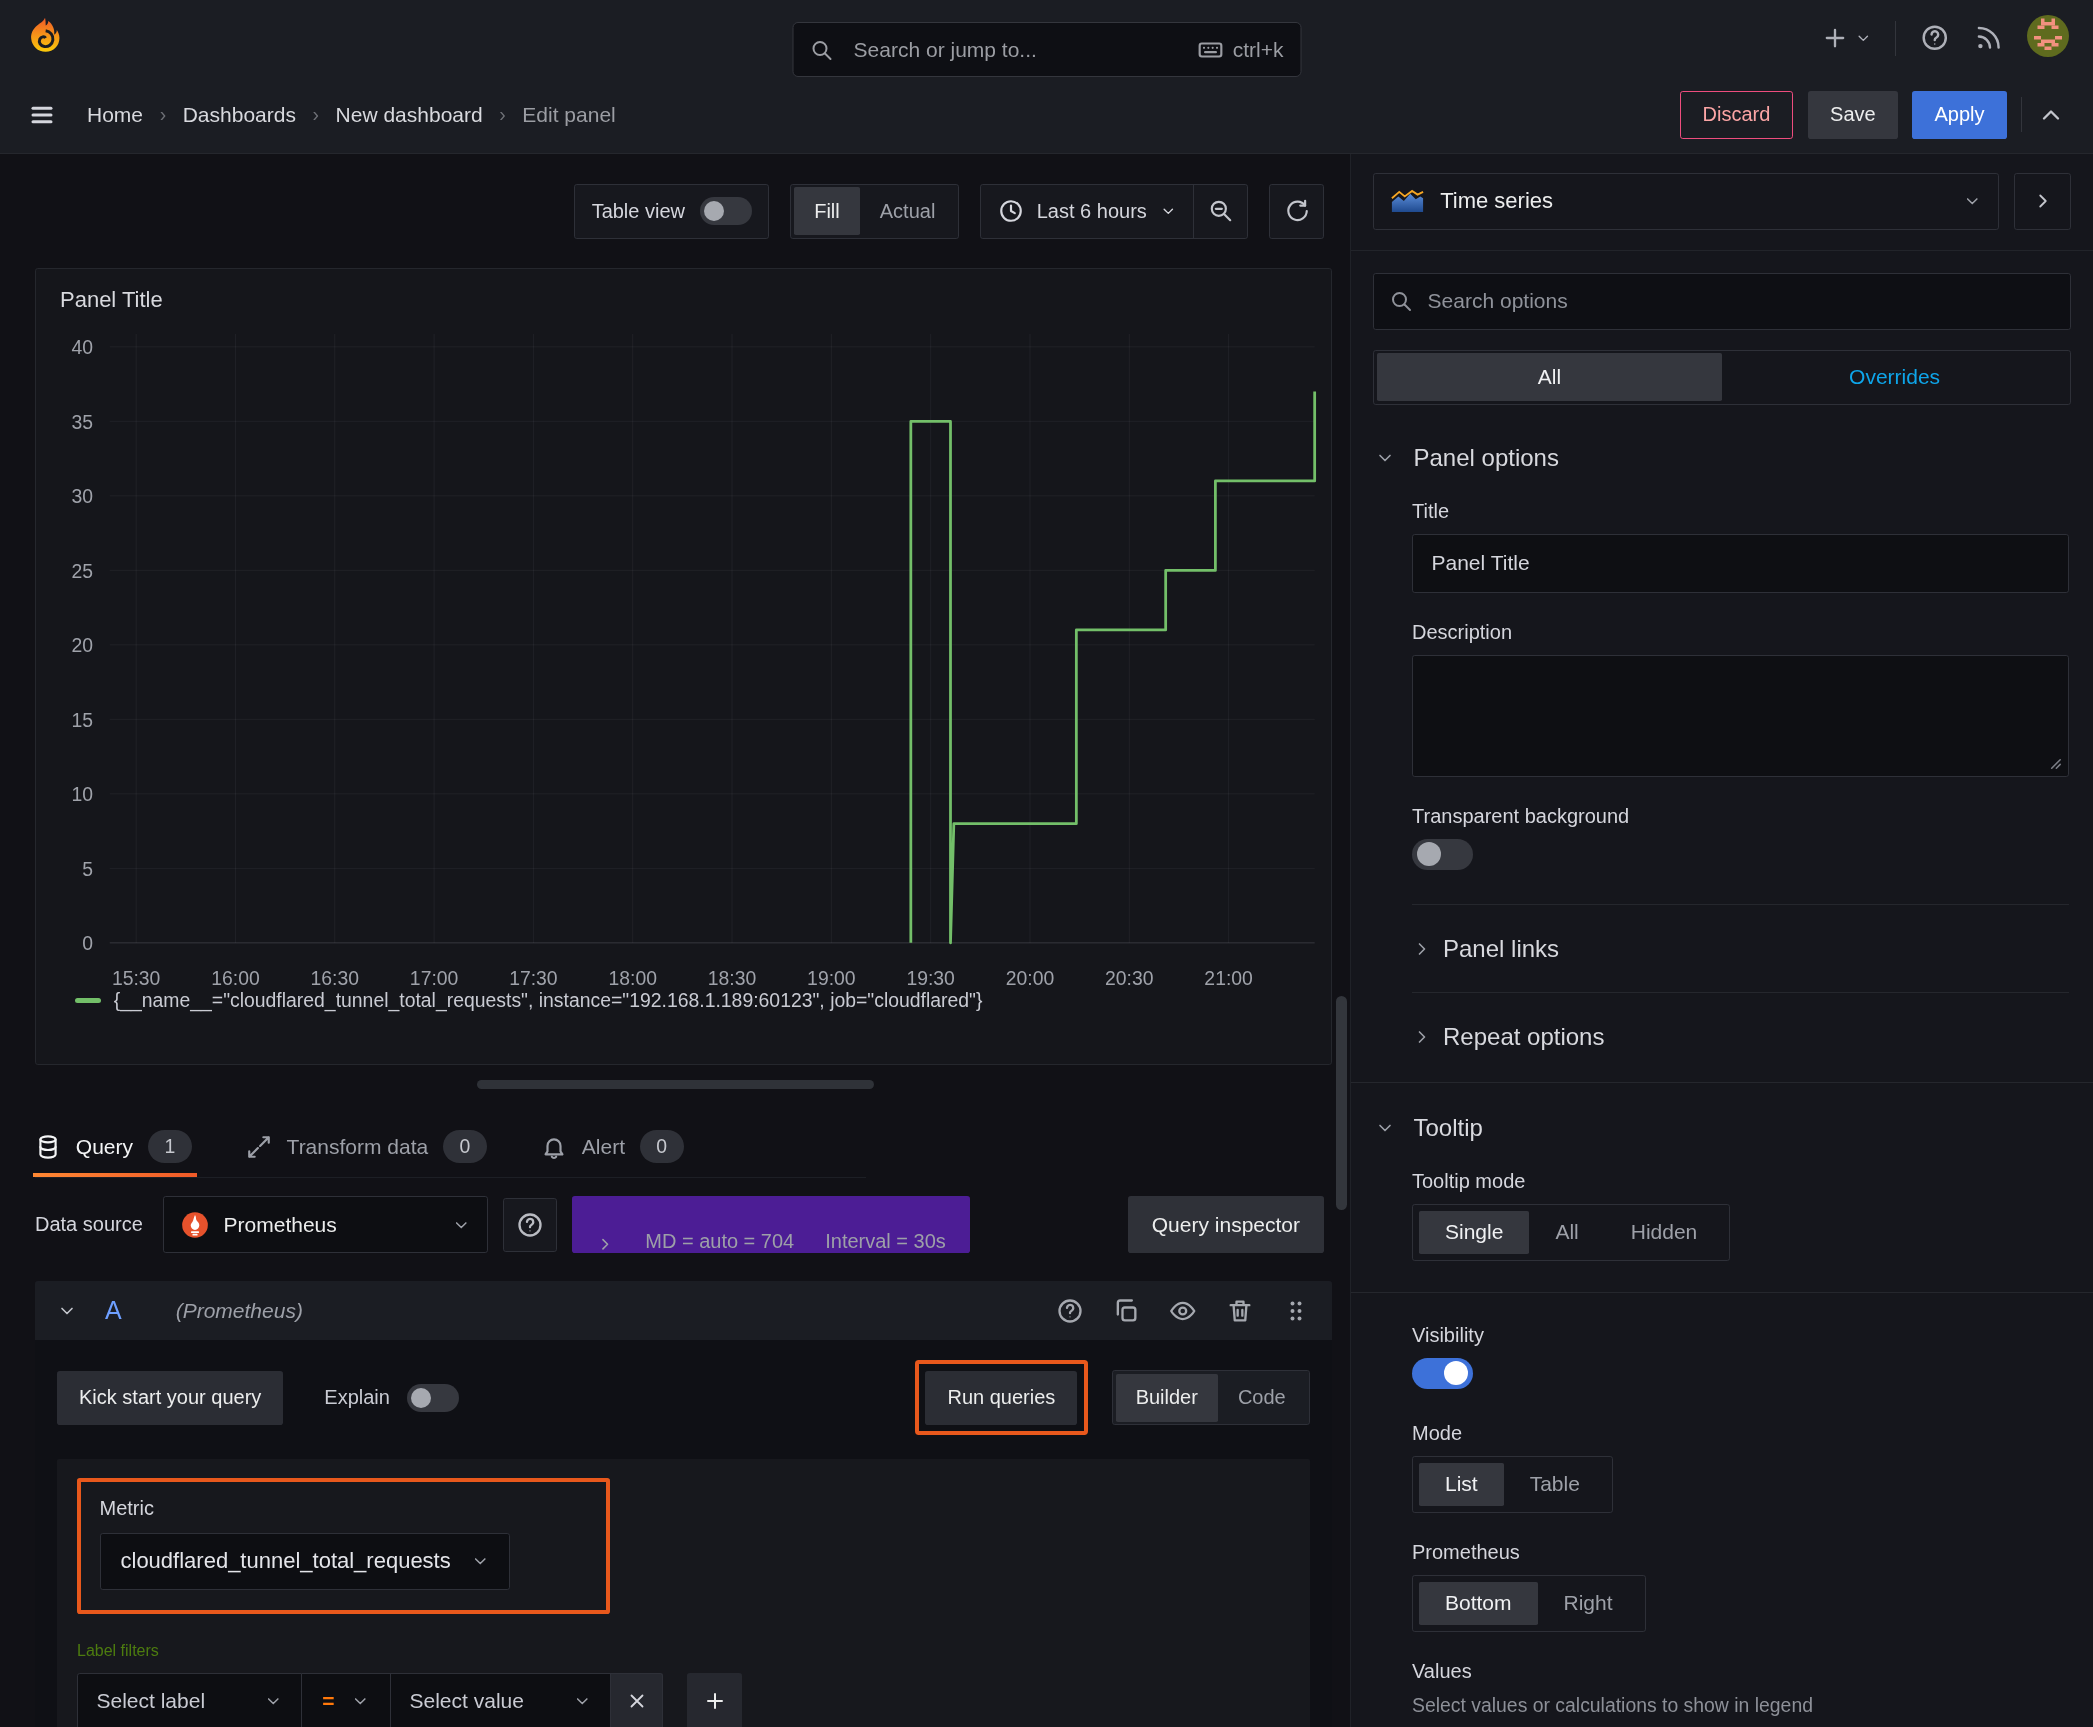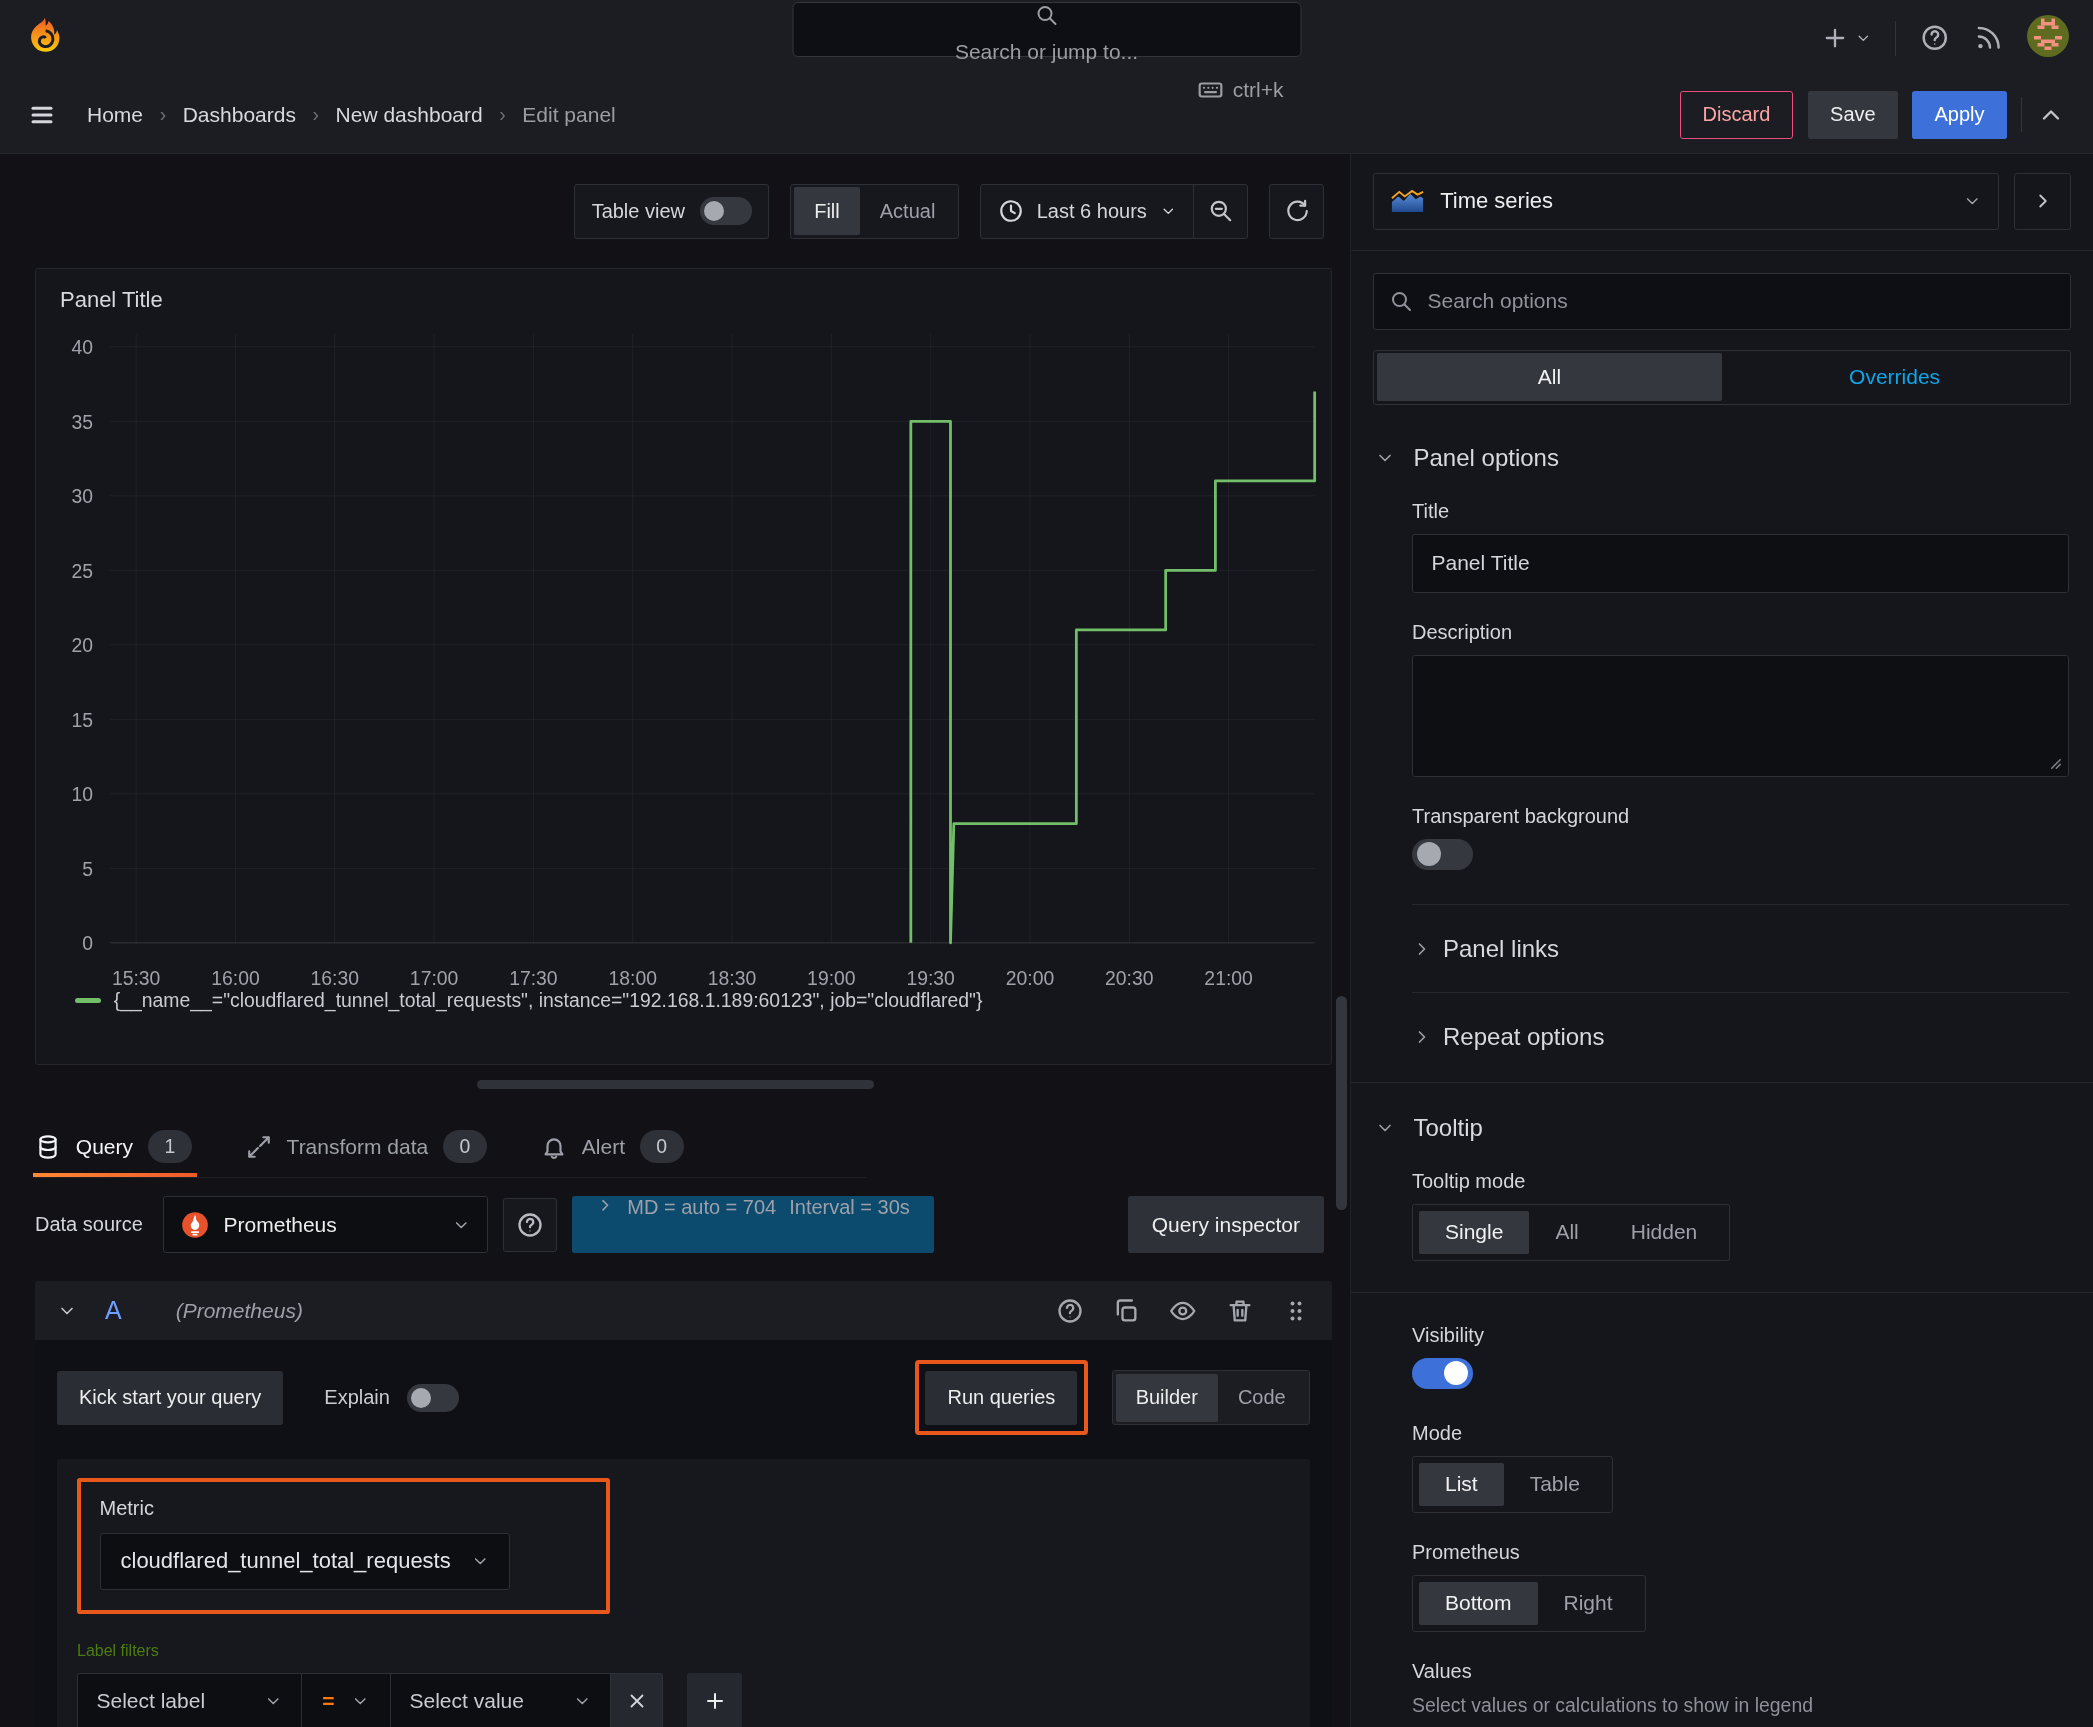--- a/index.html
+++ b/index.html
@@ -8,23 +8,23 @@
     background:#111116; color:#d5d6dd;
     font-family:"Liberation Sans","DejaVu Sans",sans-serif;
     font-size:20px; position:relative;
   }
   .ic { display:inline-block; vertical-align:middle; flex:none; }
   svg.ic { stroke:currentColor; fill:none; stroke-width:2; stroke-linecap:round; stroke-linejoin:round; }
   svg.ic.fill { fill:currentColor; stroke:none; }
 
   
   .topbar { height:76px; background:#1b1d23; display:flex; align-items:center; padding:0 24px; position:relative; }
-  .searchbox { position:absolute; left:50%; top:2px; transform:translateX(-50%); width:509px; height:55px;
+  .searchbox { position:absolute; left:50%; top:22px; transform:translateX(-50%); width:509px; height:55px;
     background:#0e0f14; border:0.9px solid #34363d; border-radius:5.5px; display:flex; align-items:center;
-    padding:0 16.6px; gap:13px; color:#9b9da3; font-size:21px;flex-direction:column; }
+    padding:0 16.6px; gap:20px; color:#9b9da3; font-size:21px; }
   .search-right { margin-left:auto; display:flex; align-items:center; gap:9.2px; color:#9b9da3; }
   .top-right { margin-left:auto; display:flex; align-items:center; gap:24px; color:#aeb0b8; }
   .vdiv { width:0.9px; height:35px; background:#33353c; }
   .plus-group { display:flex; align-items:center; gap:5.5px; }
 
   
   .navbar { height:78px; background:#1b1d23; border-bottom:0.9px solid #25272d; display:flex; align-items:center; padding:0 28px; gap:31px; }
   .burger { color:#d5d6dd; }
   .crumbs { display:flex; align-items:center; gap:16.6px; font-size:21px; }
   .crumb { color:#d8d9de; }
@@ -68,21 +68,21 @@
   .tab.active { color:#f4f5f6; }
   .tab.active::after { content:""; position:absolute; left:-1.8px; right:-5.5px; bottom:0; height:3.7px; background:linear-gradient(90deg,#ff8833,#f05a28); }
   .badge { background:#2f3138; color:#c6c8ce; height:33px; min-width:44px; border-radius:16.6px; display:flex; align-items:center; justify-content:center; font-size:19.4px; padding:0 11px; }
 
   
   .query-toolbar { margin:18.5px 26px 0 35px; display:flex; align-items:center; gap:14.8px; }
   .ds-label { font-size:20px; color:#d5d6dd; margin-right:5.5px; }
   .ds-select { height:57px; background:#0d0e12; border:0.9px solid #2e3038; border-radius:2.8px; display:flex; align-items:center; gap:14.8px; padding:0 16.6px; font-size:21px; color:#eceded; width:325px; }
   .ds-select .chev { margin-left:auto; color:#9da0a8; }
   .help-sq { width:54px; height:54px; border:0.9px solid #2e3038; border-radius:2.8px; background:#17181e; display:flex; align-items:center; justify-content:center; color:#b9bbc2; }
-  .md-pill { height:57px; background:#0c4a6e; border-radius:2.8px; display:flex; align-items:flex-start; gap:13px; padding:0 24px; color:#9da0a8; font-size:20px; }
+  .md-pill { height:57px; background:#4c1d95; border-radius:2.8px; display:flex; align-items:flex-end; gap:31px; padding:0 24px; color:#9da0a8; font-size:20px; }
   .qi-btn { margin-left:auto; height:57px; background:#2f3138; border-radius:2.8px; display:flex; align-items:center; padding:0 24px; font-size:21px; color:#eceded; border:none; font-family:inherit; }
 
   
   .query-card { margin:28px 18.5px 0 35px; border-radius:2.8px; overflow:hidden; }
   .qc-header { height:59px; background:#1b1d23; display:flex; align-items:center; gap:28px; padding:0 22px; }
   .q-chev { color:#c3c5cc; }
   .q-letter { color:#6e9fff; font-size:25px; font-weight:500; }
   .q-ds { color:#9da0a8; font-style:italic; font-size:21px; margin-left:26px; }
   .qc-icons { margin-left:auto; display:flex; align-items:center; gap:28px; color:#a5a8af; }
   .qc-body { background:#0f1015; padding:20px 22px 24px; }

